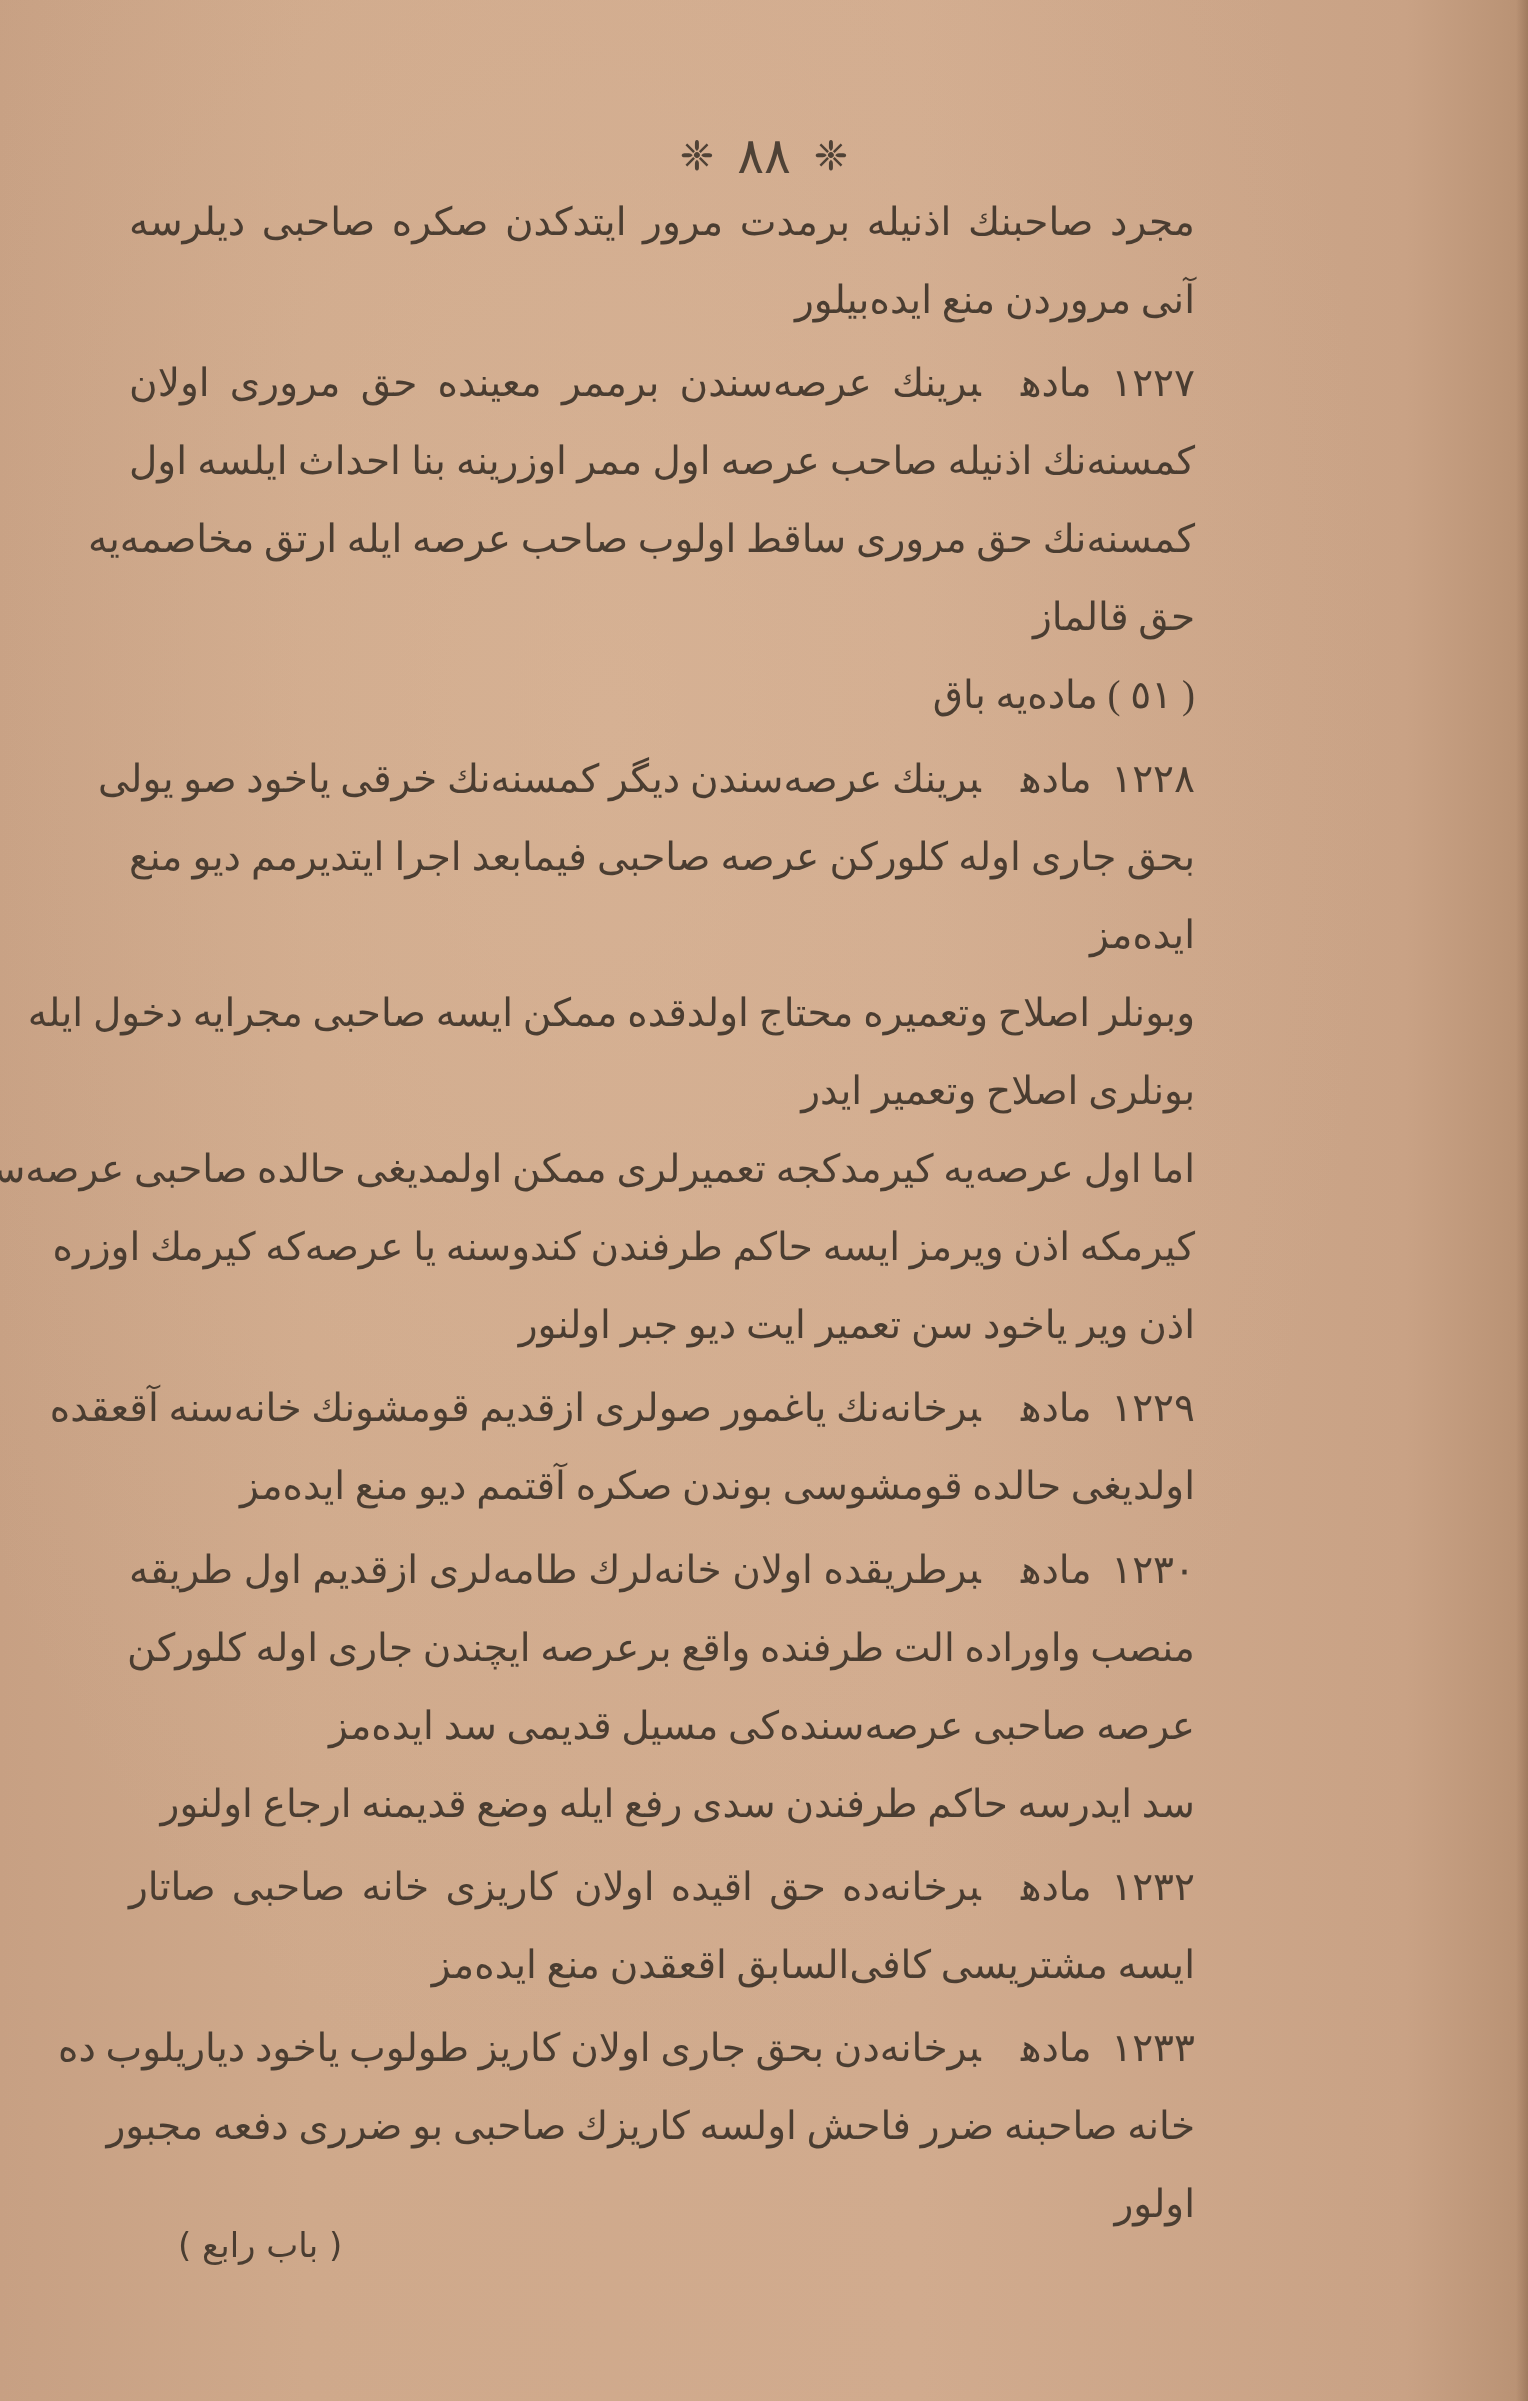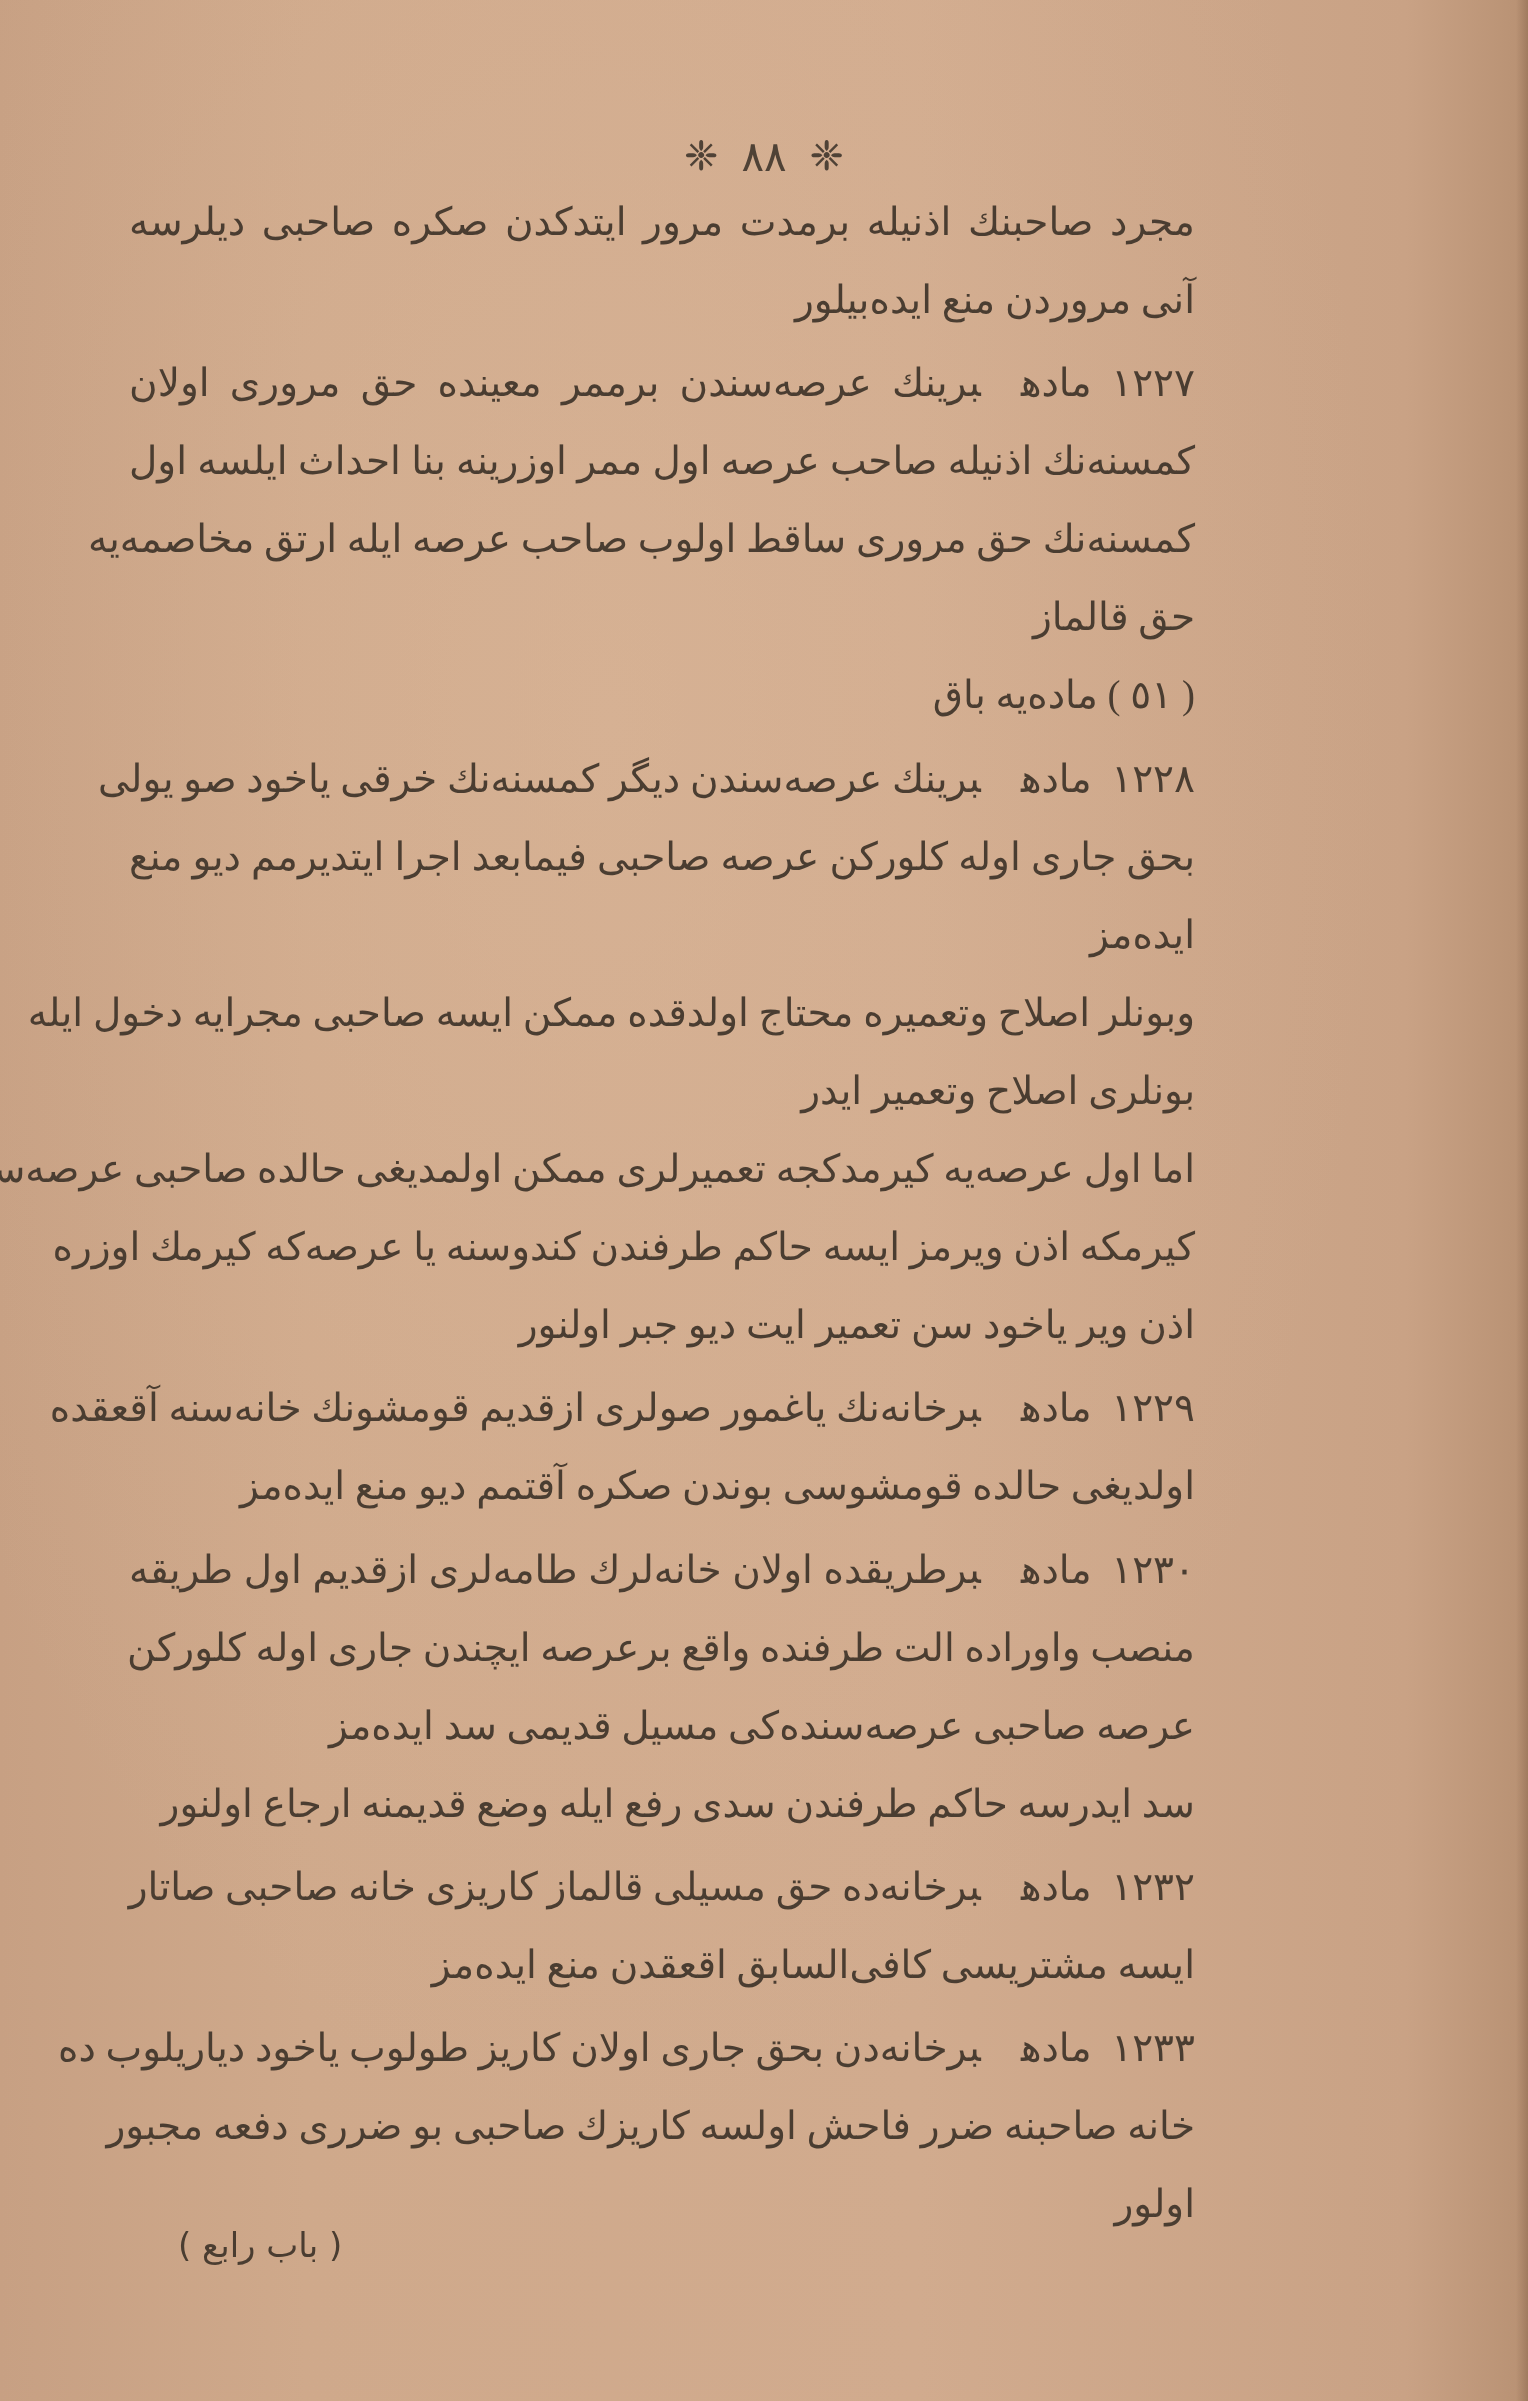--- a/index.html
+++ b/index.html
@@ -18,21 +18,21 @@
     .edge-strip {
       position: absolute; right: 0; top: 0; width: 12.5px; height: 2401px;
       background: linear-gradient(90deg, rgba(150,115,85,0) 0%, rgba(140,105,78,0.55) 100%);
     }
     .header {
       position: absolute; left: 0; width: 100%; top: 125px; height: 62px;
       display: flex; justify-content: center; align-items: center; gap: 23px;
       color: #4f4236;
     }
     .ornament { font-size: 41px; line-height: 1; color: #4f4236; }
-    .page-number { font-size: 42px; direction: rtl; letter-spacing: 1.8px; }
+    .page-number { font-size: 50px; direction: rtl; letter-spacing: 1.8px; }
     .text-block {
       position: absolute; left: 129px; width: 1066px; top: 183px;
       direction: rtl; color: #4a3d31;
       font-family: Liberation Serif, serif;
       font-size: 39px;
     }
     .line {
       height: 78px; line-height: 78px; white-space: nowrap;
       text-align: justify; text-align-last: justify;
     }
@@ -88,21 +88,21 @@
 
     <div class="line gap">
       <span class="art-num">١٢٣٠</span><span class="art-word">ماده</span><span>برطریقده اولان خانه‌لرك طامه‌لری ازقدیم اول طریقه</span>
     </div>
     <div class="line">منصب واوراده الت طرفنده واقع برعرصه ایچندن جاری اوله کلورکن</div>
     <div class="line short">عرصه صاحبی عرصه‌سنده‌کی مسیل قدیمی سد ایده‌مز</div>
     <div class="line short">سد ایدرسه حاکم طرفندن سدی رفع ایله وضع قدیمنه ارجاع اولنور</div>
 
 
     <div class="line gap">
-      <span class="art-num">١٢٣٢</span><span class="art-word">ماده</span><span>برخانه‌ده حق مسیلی قالماز کاریزی خانه صاحبی صاتار</span>
+      <span class="art-num">١٢٣٢</span><span class="art-word">ماده</span><span>برخانه‌ده حق اقیده اولان کاریزی خانه صاحبی صاتار</span>
     </div>
     <div class="line short">ایسه مشتریسی کافی‌السابق اقعقدن منع ایده‌مز</div>
 
     <div class="line gap">
       <span class="art-num">١٢٣٣</span><span class="art-word">ماده</span><span>برخانه‌دن بحق جاری اولان کاریز طولوب یاخود دیاریلوب ده</span>
     </div>
     <div class="line">خانه صاحبنه ضرر فاحش اولسه کاریزك صاحبی بو ضرری دفعه مجبور</div>
     <div class="line short">اولور</div>
   </div>
 

